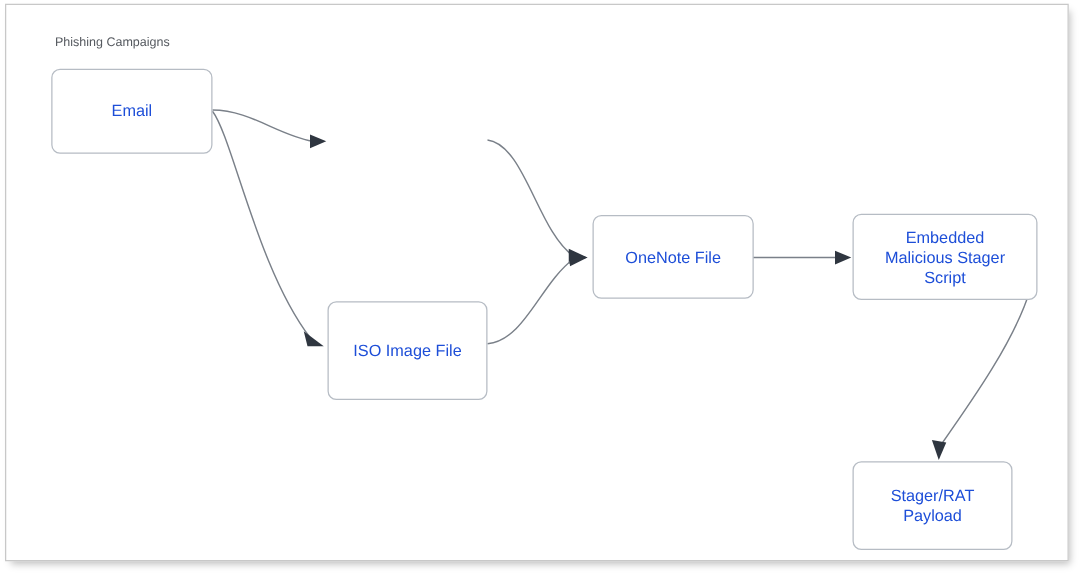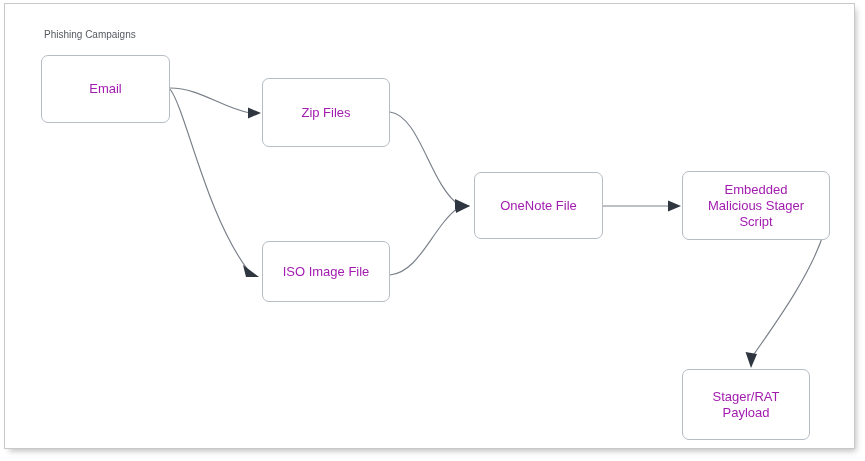--- a/index.html
+++ b/index.html
@@ -46,21 +46,21 @@
   .node {
     position: absolute;
     box-sizing: border-box;
     background: #ffffff;
     border: 1px solid #b6bcc4;
     border-radius: 7px;
     display: flex;
     align-items: center;
     justify-content: center;
     text-align: center;
-    color: #a21caf;
+    color: #1d4ed8;
     font-size: 13px;
     line-height: 16px;
     font-family: "Liberation Sans", sans-serif;
   }
 
   .node-label {
     display: block;
     white-space: pre-line;
     padding: 0 6px;
   }
@@ -123,25 +123,22 @@
     <g>
       <path class="edge-path" d="M 810,205 C 824,205 829,216 824,232 C 812,272 778,320 752,357"></path>
       <polygon class="edge-arrow" points="745.5,352 751,368 757,354"></polygon>
     </g>
   </svg>
 
   <div class="node" style="left:41px; top:55px; width:129px; height:68px;">
     <span class="node-label">Email</span>
   </div>
 
-  <div class="node" style="left:262px; top:78px; width:128px; height:69px;">
-    <span class="node-label">Zip Files</span>
-  </div>
 
-  <div class="node" style="left:262px; top:241px; width:128px; height:61px;justify-content:center;">
+  <div class="node" style="left:262px; top:241px; width:128px; height:79px;justify-content:center;">
     <span class="node-label">ISO Image File</span>
   </div>
 
   <div class="node" style="left:474px; top:172px; width:129px; height:67px;">
     <span class="node-label">OneNote File</span>
   </div>
 
   <div class="node" style="left:682px; top:171px; width:148px; height:69px;">
     <span class="node-label">Embedded
 Malicious Stager

